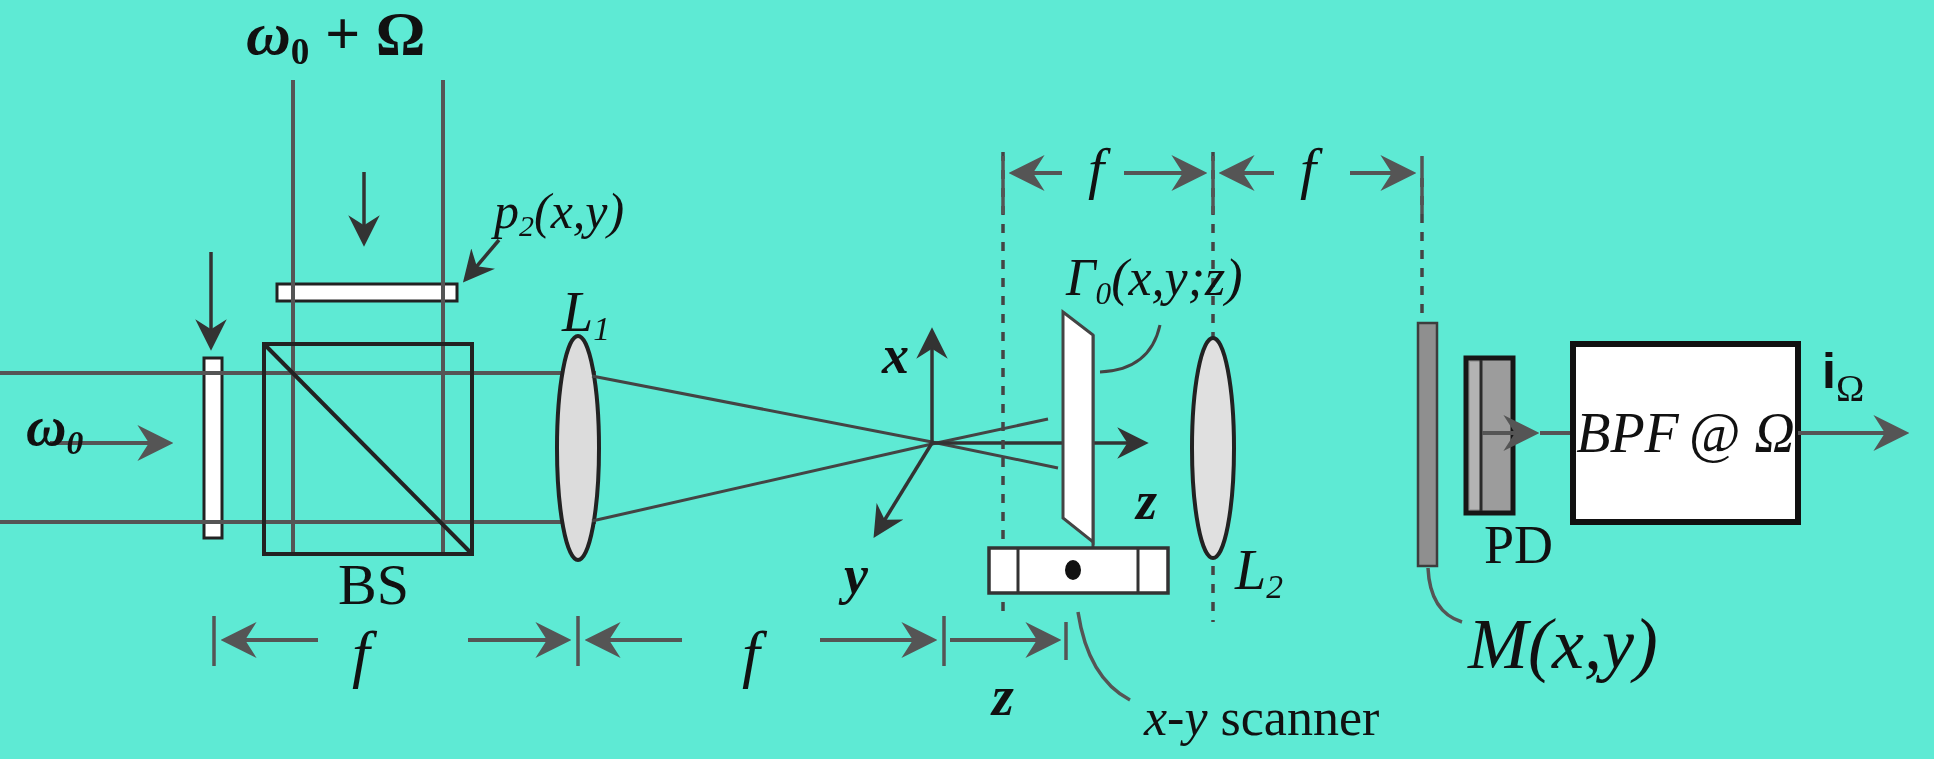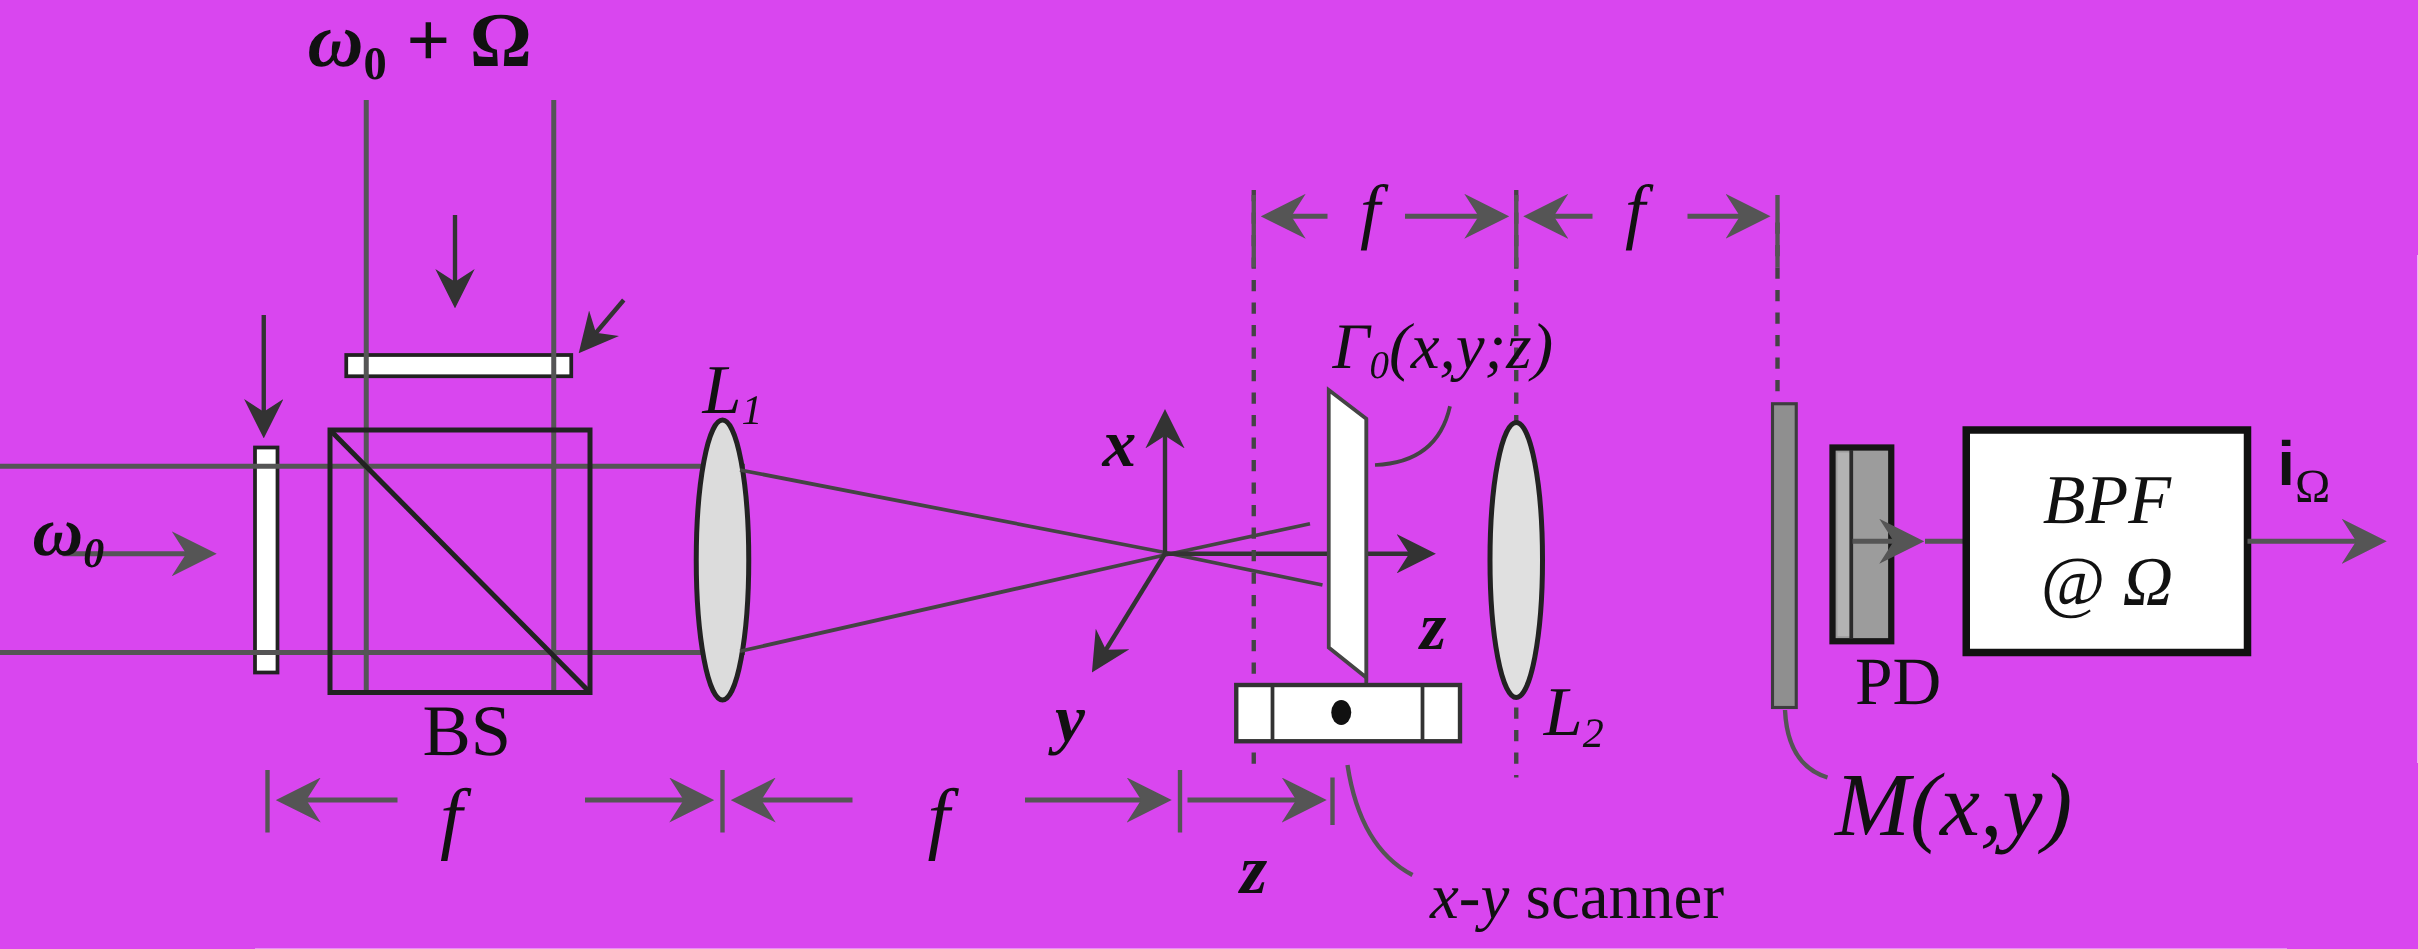--- a/index.html
+++ b/index.html
@@ -1,28 +1,28 @@
 <!DOCTYPE html>
 <html><head>
 <meta charset="utf-8">
 <style>
   html,body{margin:0;padding:0;background:#fff;}
   #stage{
-    position:relative;width:1934px;height:759px;background:#d946ef;overflow:hidden;
+    position:relative;width:1934px;height:759px;background:#5eead4;overflow:hidden;
     font-family:"Liberation Serif","DejaVu Serif",serif;
   }
   #diagram-svg{position:absolute;left:0;top:0;width:1934px;height:759px;}
   .lbl{position:absolute;color:#111;white-space:nowrap;line-height:1;
        font-family:"Liberation Serif","DejaVu Serif",serif;}
   .it{font-style:italic;}
   .bold{font-weight:700;}
   .sb{font-size:0.60em;vertical-align:-0.28em;}
   .bpf-box-text{
     position:absolute;left:1573px;top:344px;width:225px;height:178px;
-    display:flex;flex-direction:column;align-items:center;justify-content:center;
+    display:flex;align-items:center;justify-content:center;
     gap:10px;color:#111;
   }
   .bpf-box-text .line{font-style:italic;font-size:56px;line-height:1;}
   .iout-base{font-family:"Liberation Sans","DejaVu Sans",sans-serif;font-weight:700;font-size:50px;font-style:normal;}
   .iout-sub{font-size:38px;vertical-align:-0.35em;}
 </style>
 </head>
 <body>
 
 <div id="stage">
@@ -109,20 +109,21 @@
 
     <line x1="1482" y1="433" x2="1534" y2="433" stroke="#555" stroke-width="4" marker-end="url(#ah-gray)"></line>
     <line x1="1540" y1="433" x2="1573" y2="433" stroke="#555" stroke-width="4"></line>
     <rect x="1573" y="344" width="225" height="178" fill="#ffffff" stroke="#111" stroke-width="6"></rect>
     <line x1="1798" y1="433" x2="1904" y2="433" stroke="#555" stroke-width="4" marker-end="url(#ah-gray)"></line>
   </svg>
 
   <div class="lbl bold" style="left:246px;top:2px;font-size:62px;"><span class="it">ω</span><span class="sb">0</span><span> + Ω</span></div>
 
 
+  <div class="lbl it" style="left:494px;top:186px;font-size:50px;"><span>p</span><span class="sb">2</span><span>(x,y)</span></div>
 
   <div class="lbl bold it" style="left:26px;top:398px;font-size:56px;"><span>ω</span><span class="sb">0</span></div>
 
   <div class="lbl" style="left:338px;top:556px;font-size:58px;">BS</div>
 
   <div class="lbl it" style="left:562px;top:284px;font-size:56px;"><span>L</span><span class="sb">1</span></div>
 
   <div class="lbl it bold" style="left:882px;top:328px;font-size:54px;">x</div>
   <div class="lbl it bold" style="left:844px;top:548px;font-size:54px;">y</div>
   <div class="lbl it bold" style="left:1136px;top:474px;font-size:54px;">z</div>

